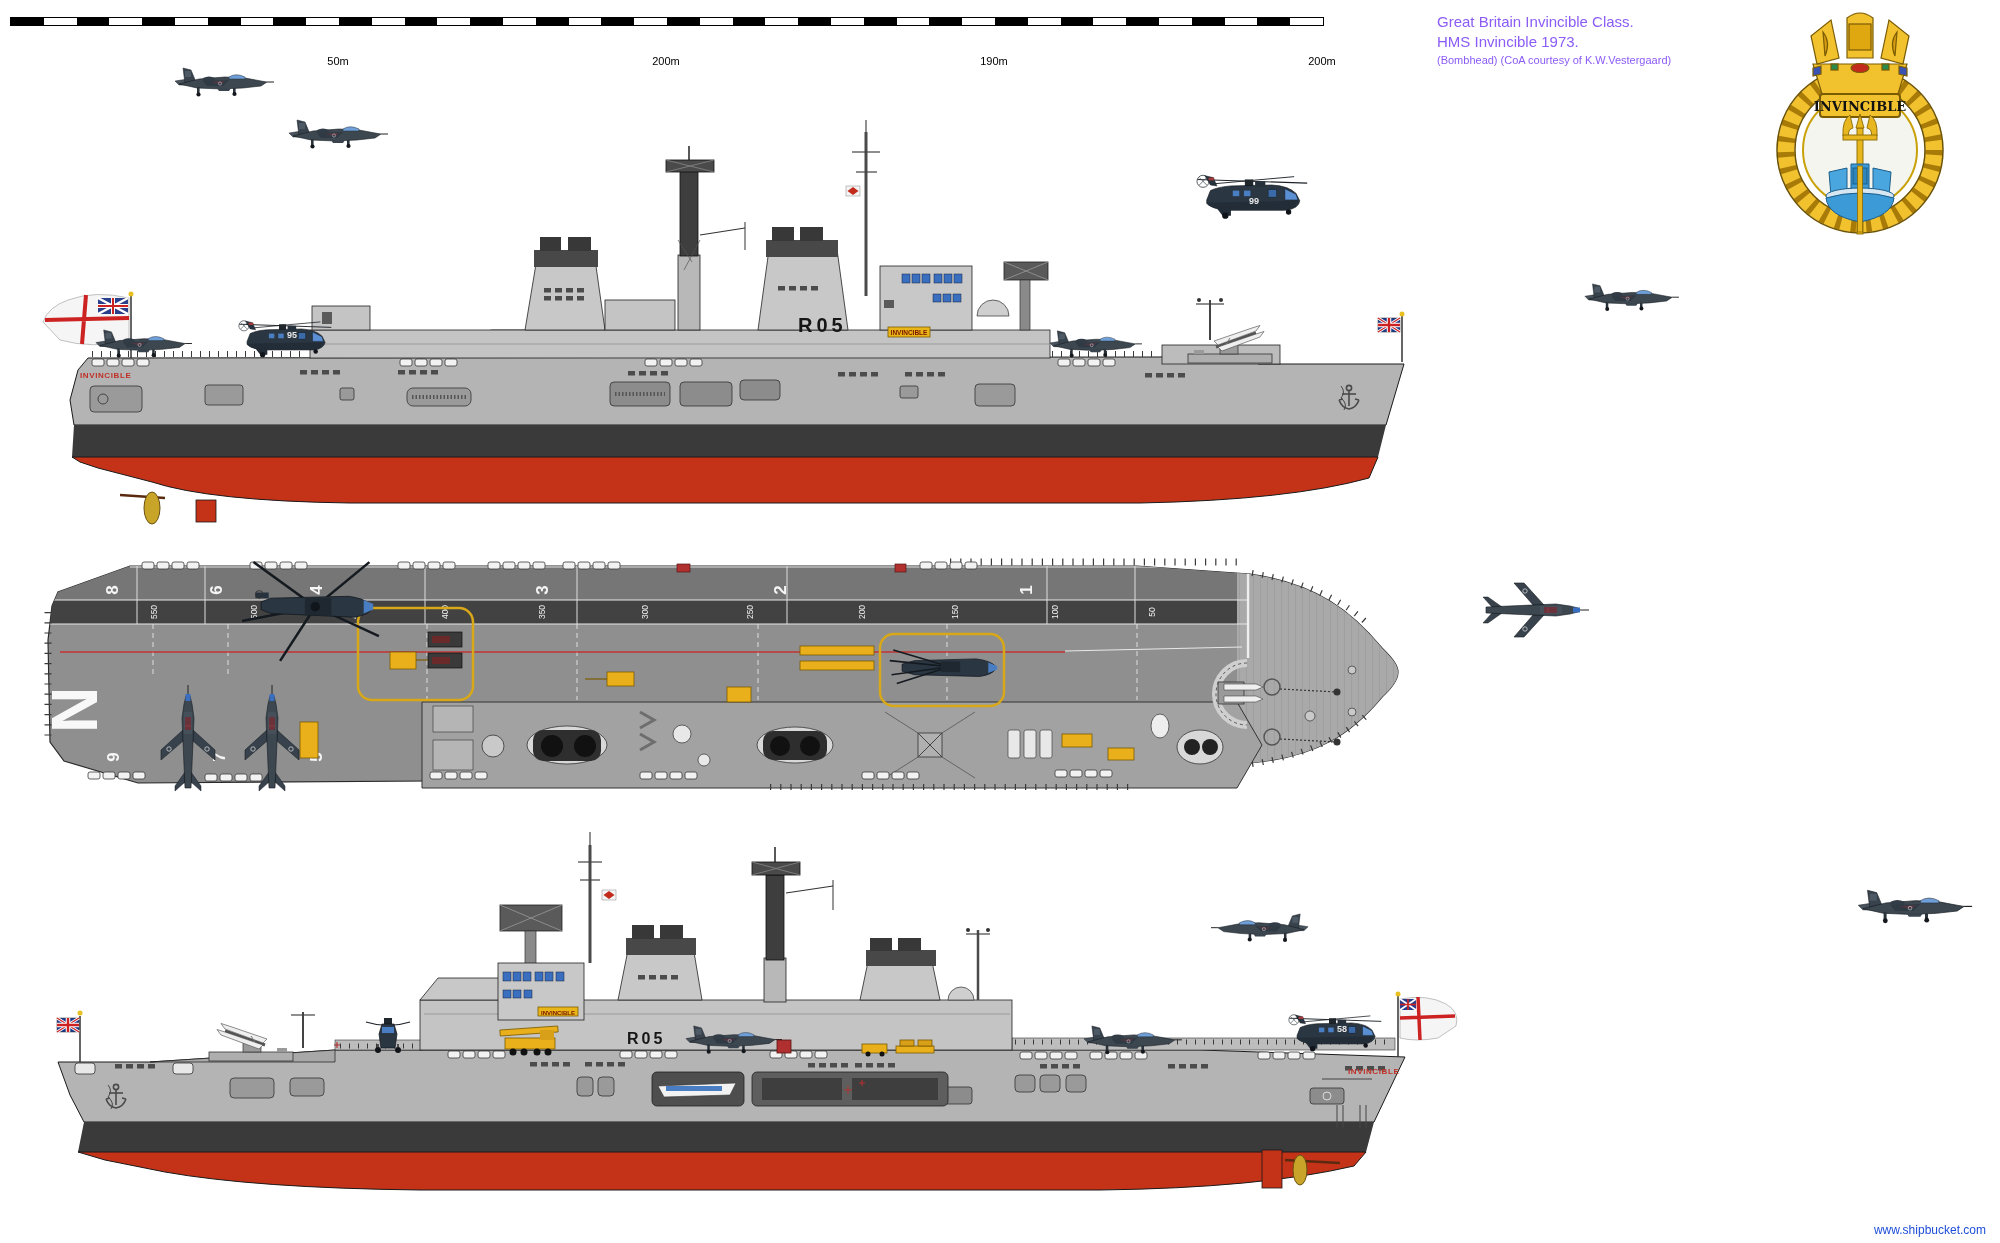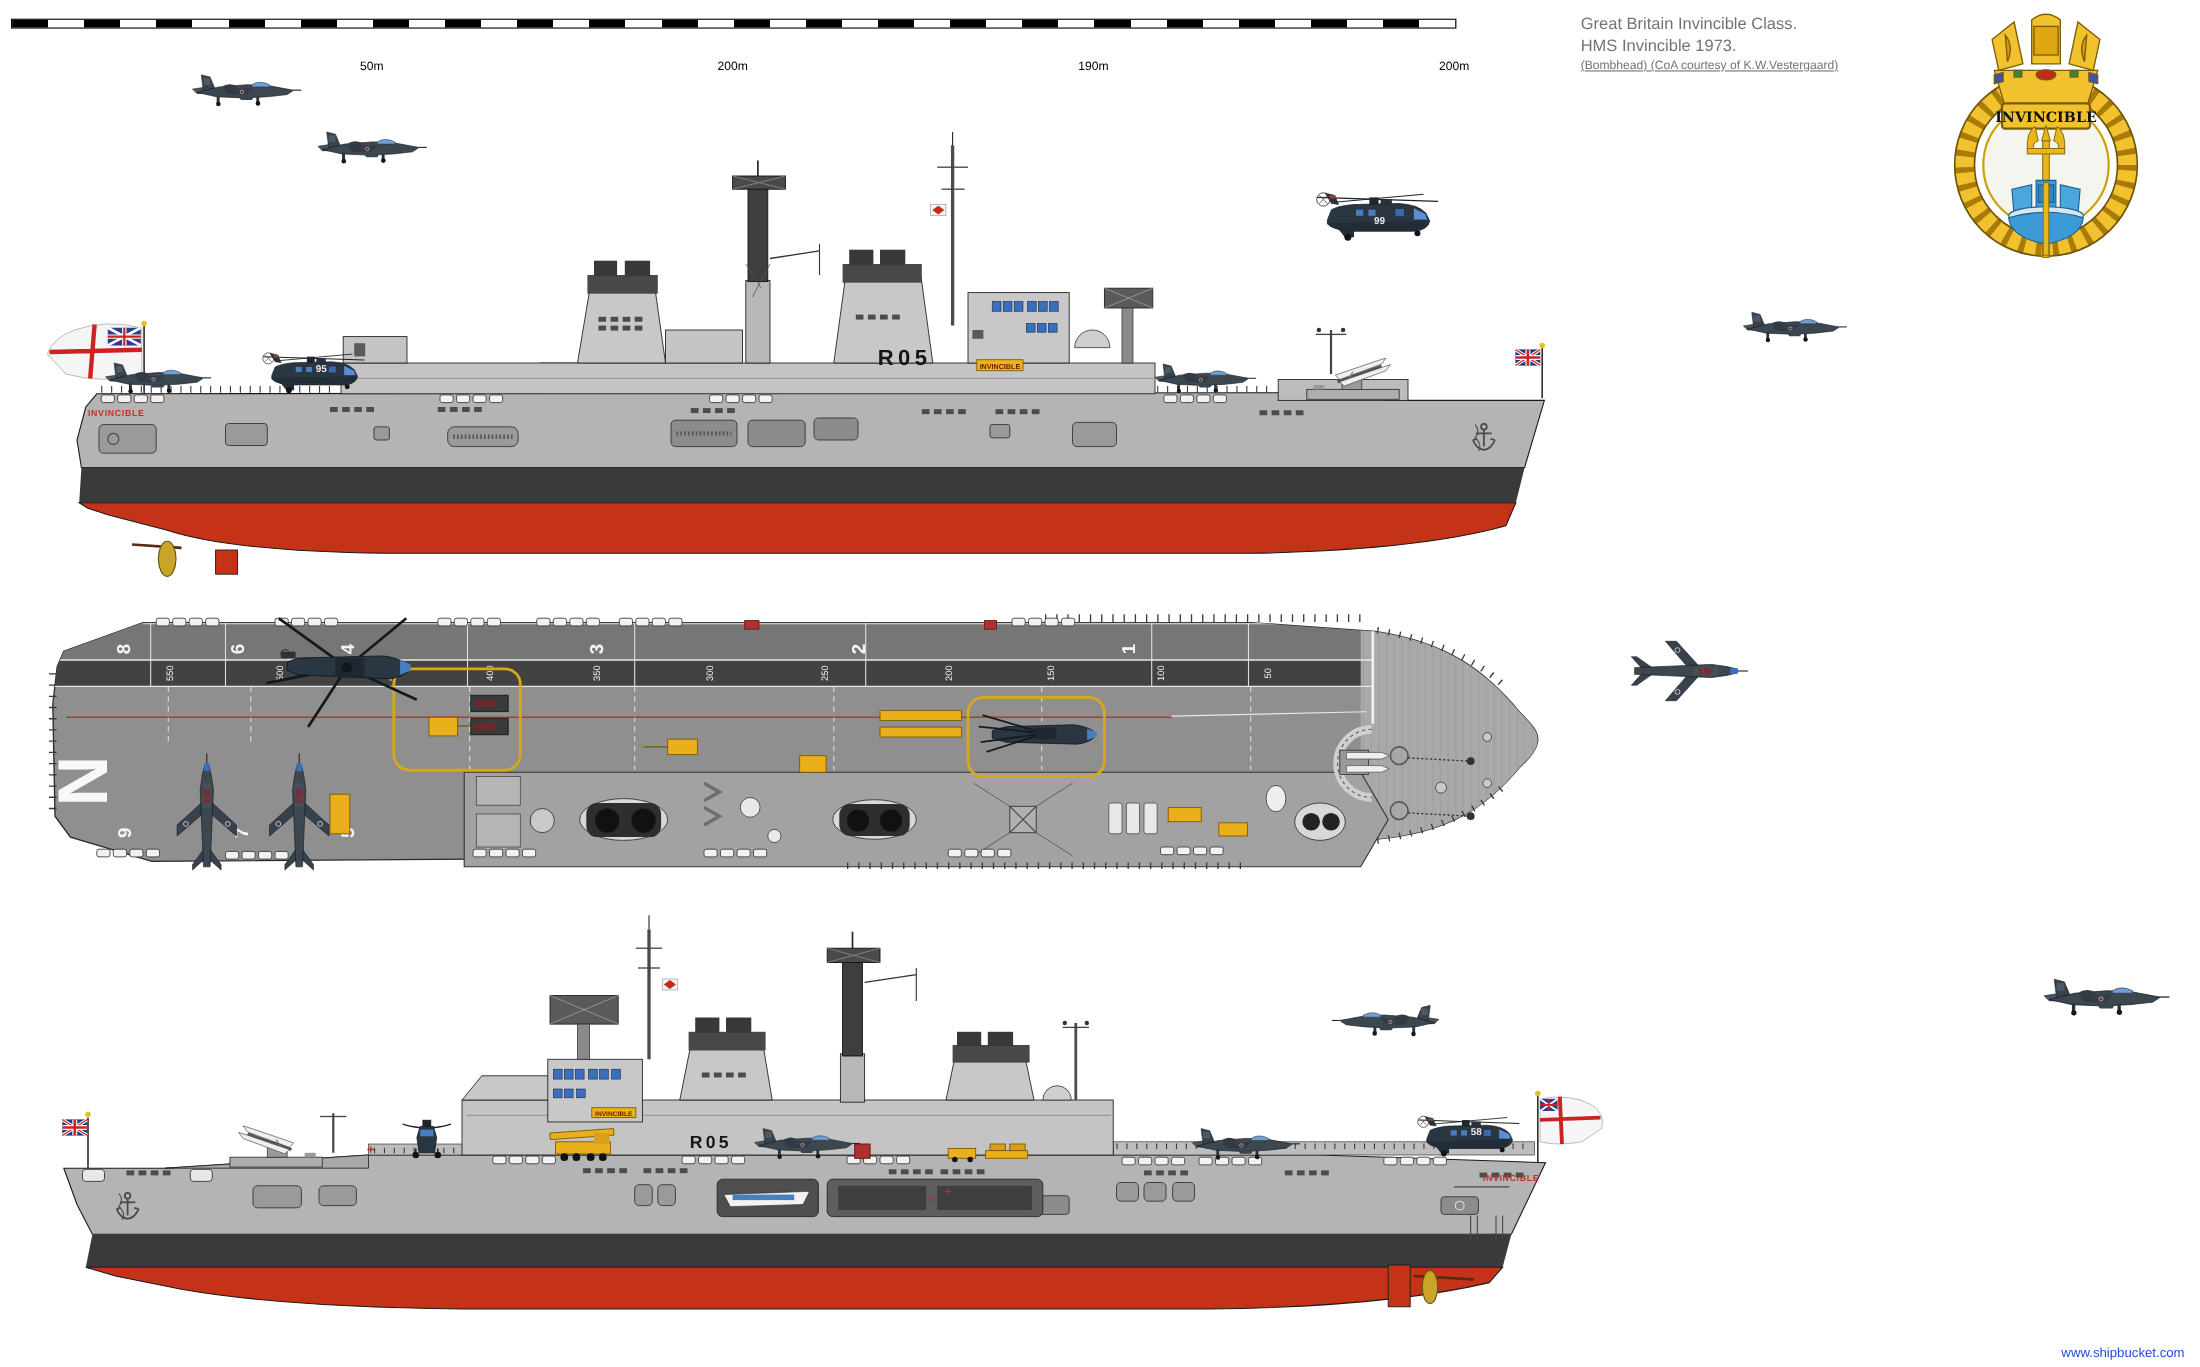--- a/index.html
+++ b/index.html
@@ -3,23 +3,23 @@
 <meta charset="utf-8">
 <style>
   html,body{margin:0;padding:0;background:#fff;}
   .canvas{position:relative;width:2000px;height:1243px;background:#ffffff;overflow:hidden;
           font-family:"Liberation Sans",sans-serif;}
   
   .scalebar{position:absolute;left:10px;top:17px;width:1312px;height:7px;border:1px solid #000;
     background:repeating-linear-gradient(90deg,#000 0 32.8px,#fff 32.8px 65.6px);}
   .scale-label{position:absolute;top:29px;transform:translateX(-50%);font-size:11px;color:#000;margin-top:26px;}
   
-  .title-block{position:absolute;left:1437px;top:12px;color:#737373;}
+  .title-block{position:absolute;left:1437px;top:12px;color:#8b5cf6;}
   .title-block .l1,.title-block .l2{font-size:15px;line-height:20px;}
-  .title-block .l3{font-size:11px;line-height:16px;text-decoration:underline;}
+  .title-block .l3{font-size:11px;line-height:16px;}
   .credit{position:absolute;right:14px;bottom:6px;font-size:12px;color:#1d4ed8;}
   svg{position:absolute;left:0;top:0;}
   text{font-family:"Liberation Sans",sans-serif;}
   .crest-name{font-family:"DejaVu Serif",serif;font-weight:bold;}
 </style>
 </head>
 <body>
 
 <div class="canvas">
 

